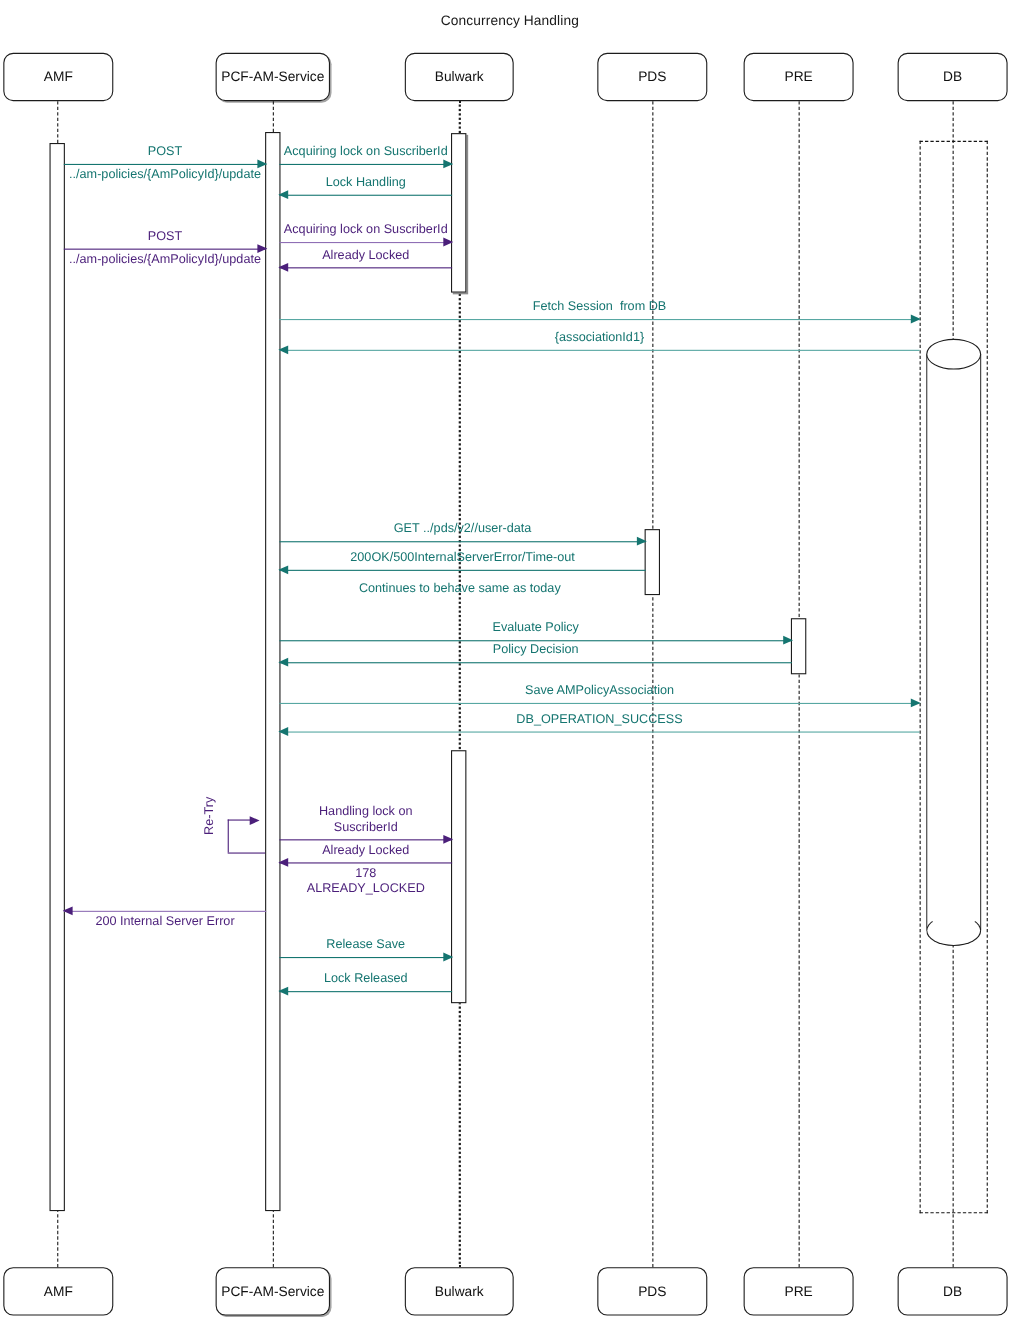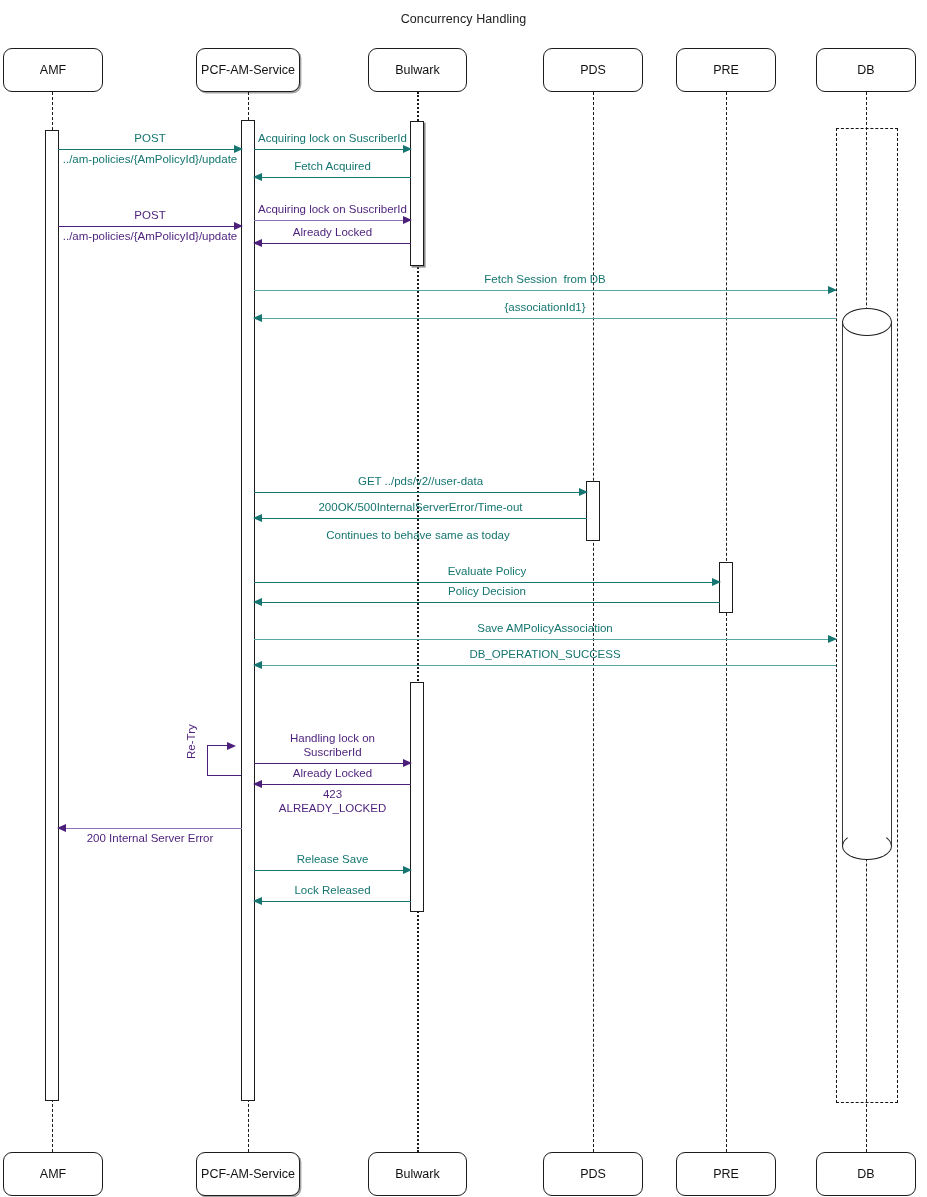--- a/index.html
+++ b/index.html
@@ -178,21 +178,21 @@
         <div class="label below">../am-policies/{AmPolicyId}/update</div>
       </div>
       <div class="msg right teal" style="left: 254px; top: 149px; width: 157px;">
         <div class="line"></div>
         <div class="head"></div>
         <div class="label above">Acquiring lock on SuscriberId</div>
       </div>
       <div class="msg left teal" style="left: 254px; top: 177px; width: 157px;">
         <div class="line"></div>
         <div class="head"></div>
-        <div class="label above">Fetch Acquired</div>
+        <div class="label above">Lock Handling</div>
       </div>
       <div class="msg right purple" style="left: 58px; top: 226px; width: 184px;">
         <div class="line"></div>
         <div class="head"></div>
         <div class="label above">POST</div>
         <div class="label below">../am-policies/{AmPolicyId}/update</div>
       </div>
       <div class="msg right purple-soft" style="left: 254px; top: 220px; width: 157px;">
         <div class="line"></div>
         <div class="head"></div>
@@ -246,21 +246,21 @@
       <div class="msg right purple" style="left: 254px; top: 763px; width: 157px;">
         <div class="line"></div>
         <div class="head"></div>
         <div class="label above">Handling lock on
 SuscriberId</div>
       </div>
       <div class="msg left purple" style="left: 254px; top: 784px; width: 157px;">
         <div class="line"></div>
         <div class="head"></div>
         <div class="label above">Already Locked</div>
-        <div class="label below">423
+        <div class="label below">178
 ALREADY_LOCKED</div>
       </div>
       <div class="msg left purple-soft" style="left: 58px; top: 828px; width: 184px;">
         <div class="line"></div>
         <div class="head"></div>
         <div class="label below">200 Internal Server Error</div>
       </div>
       <div class="msg right teal" style="left: 254px; top: 870px; width: 157px;">
         <div class="line"></div>
         <div class="head"></div>

